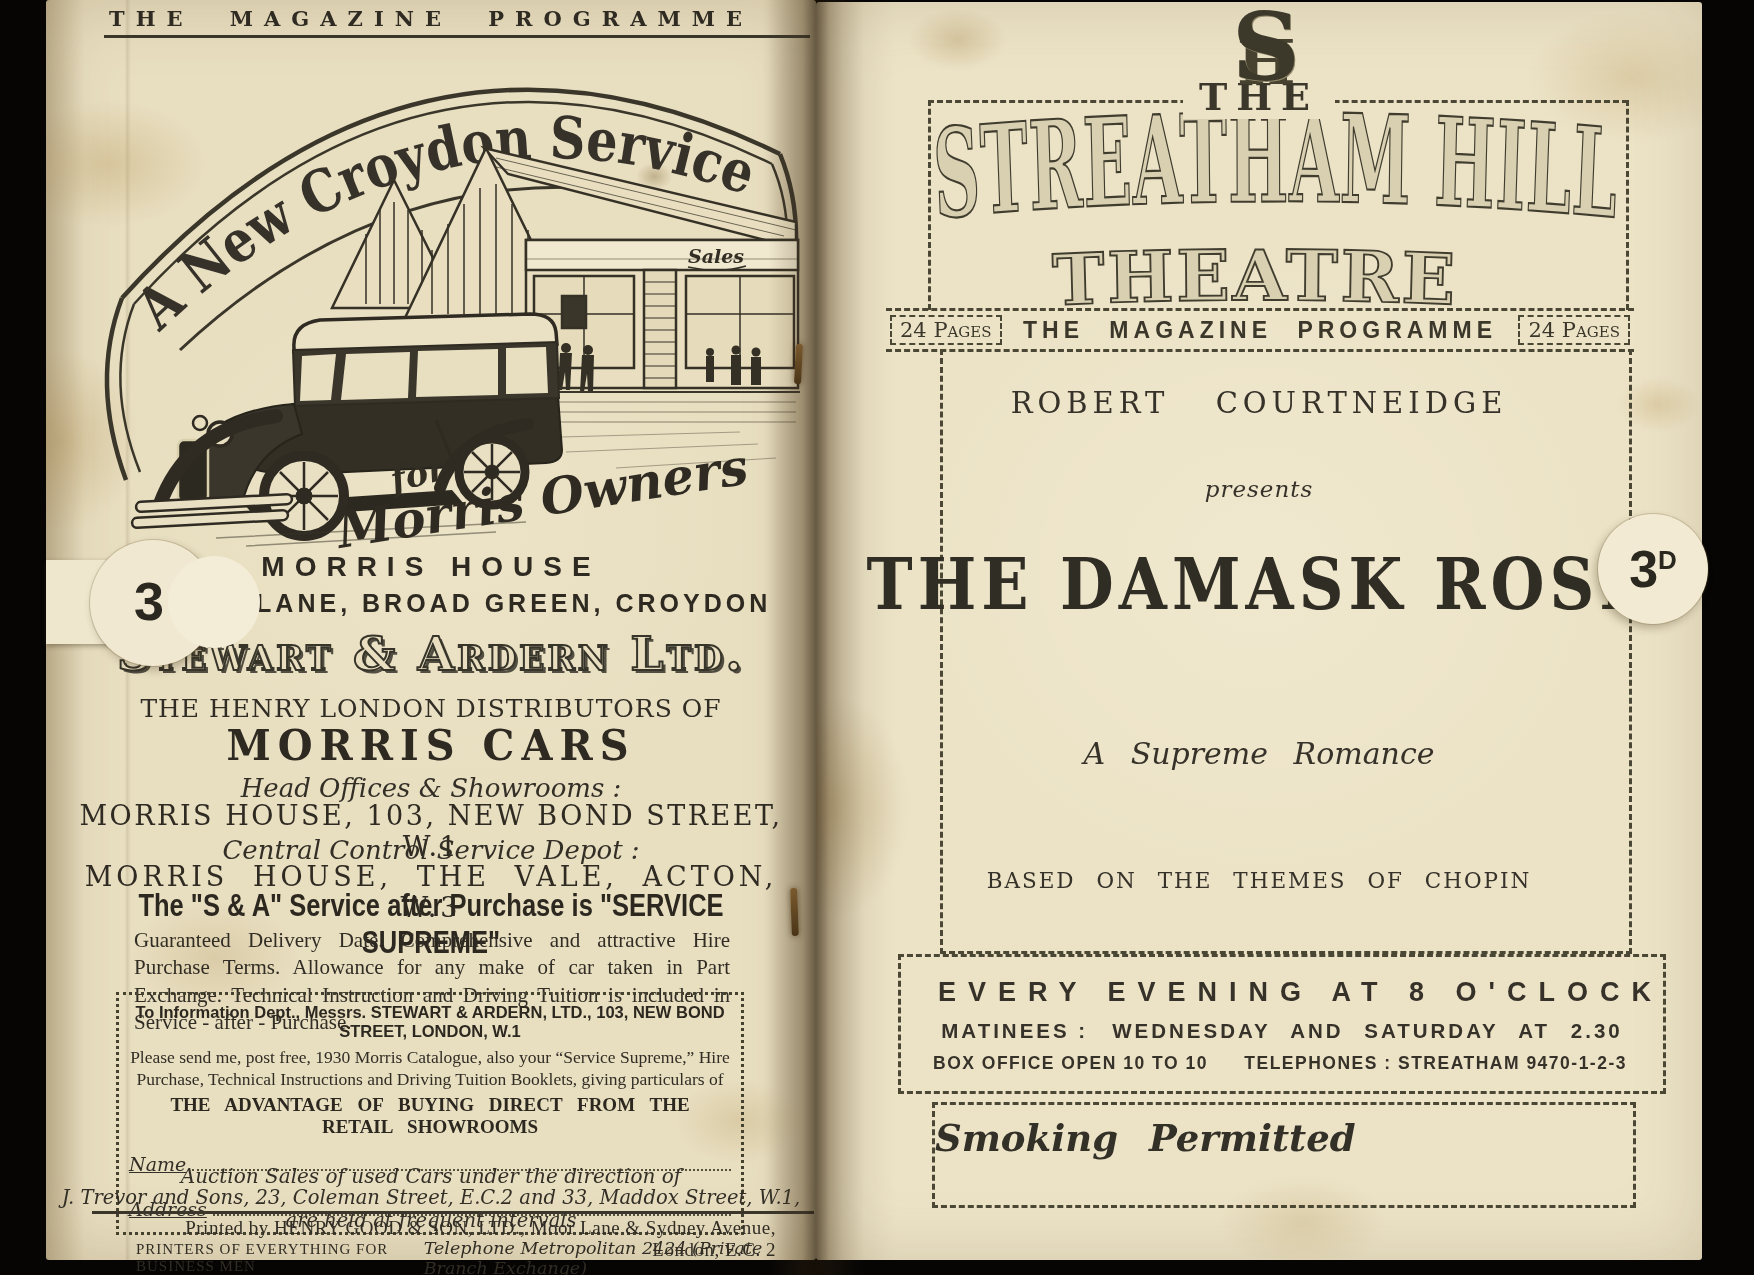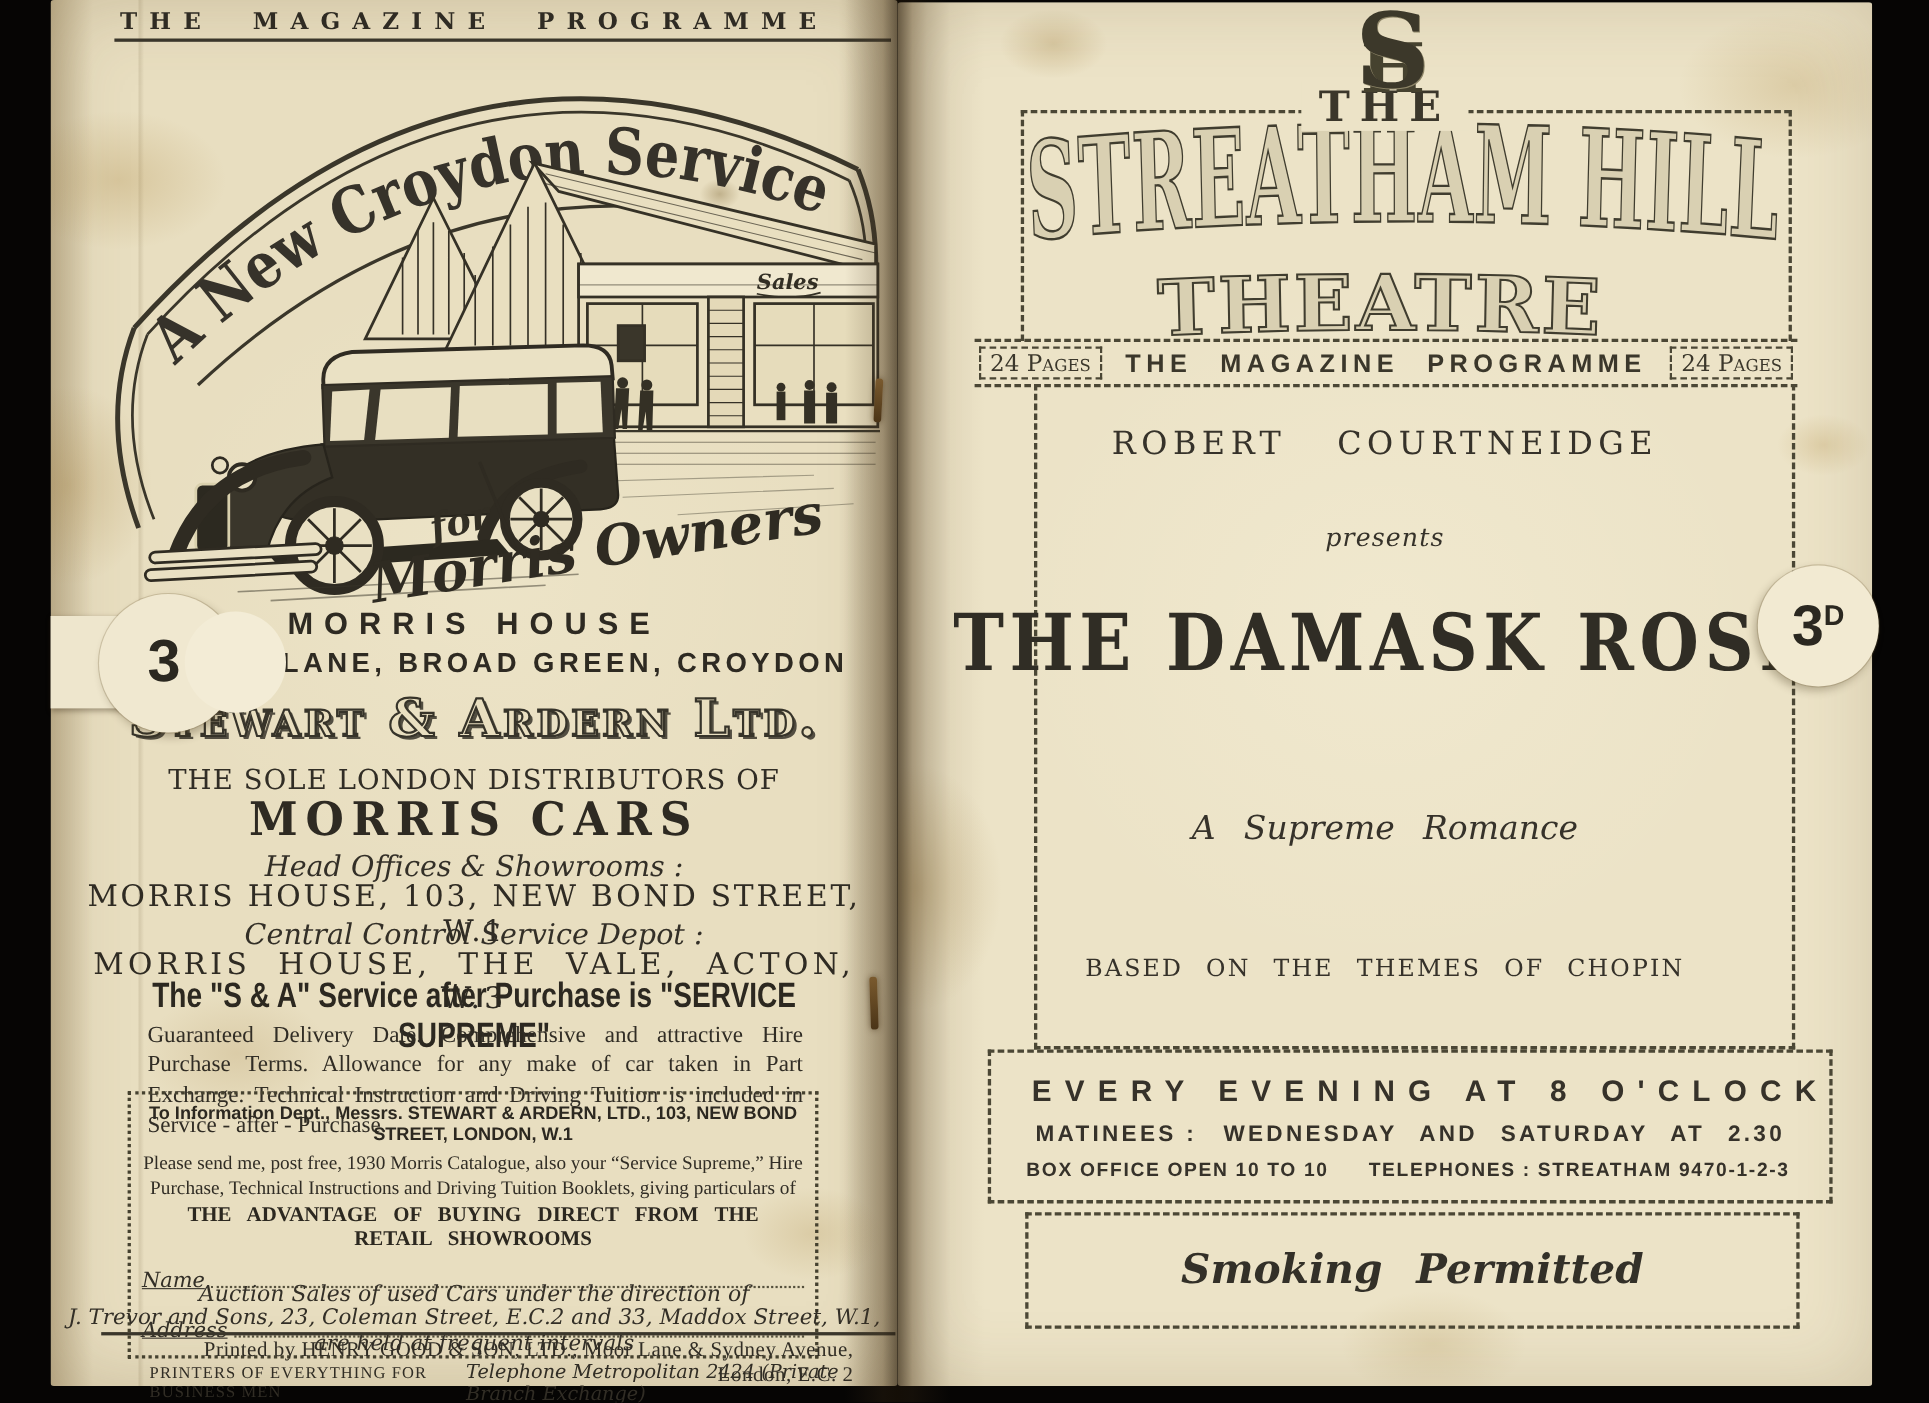--- a/index.html
+++ b/index.html
@@ -114,21 +114,21 @@
   .rp-times-box{top:952px;left:82px;width:768px;height:140px;border:3px dashed #4b4735;box-sizing:border-box;}
   .rp-evening{margin-top:20px;text-align:right;font:bold 27px "Liberation Sans",sans-serif;
     letter-spacing:12px;color:#36322a;}
   .rp-matinees{margin-top:11px;text-align:center;font:bold 20.5px "Liberation Sans",sans-serif;
     letter-spacing:3px;color:#36322a;}
   .rp-matinees .val{margin-left:24px;word-spacing:12px;}
   .rp-boxoffice-row{margin-top:10px;display:flex;justify-content:space-between;padding:0 36px 0 32px;}
   .rp-boxoffice{font:bold 17.5px "Liberation Sans",sans-serif;letter-spacing:1.5px;color:#36322a;}
   .rp-telephones{font:bold 17.5px "Liberation Sans",sans-serif;letter-spacing:1.5px;color:#36322a;}
   .rp-smoking-box{top:1100px;left:116px;width:704px;height:106px;border:3px dashed #4b4735;box-sizing:border-box;}
-  .rp-smoking{margin-top:26px;text-align:center;font:bold italic 37px "DejaVu Serif",serif;
+  .rp-smoking{margin-top:11px;font:bold italic 37px "DejaVu Serif",serif;
     word-spacing:18px;color:#333028;}
   .tab-circle-right{left:782px;top:512px;width:110px;height:110px;border-radius:50%;background:#f2ead2;
     box-shadow:0 0 0 1px rgba(120,100,60,.25), -3px 4px 8px rgba(60,45,20,.30);z-index:5;
     display:flex;align-items:center;justify-content:center;}
   .rp-price{font:bold 52px "Liberation Sans",sans-serif;color:#2b2820;line-height:1;}
   .rp-price-d{font:bold 26px "Liberation Sans",sans-serif;color:#2b2820;vertical-align:18px;}
 </style>
 </head>
 <body>
 
@@ -226,21 +226,21 @@
       <path d="M 372,446 L 340,368" stroke="#2f2b22" stroke-width="3" fill="none"></path>
       <g>
         <text x="298" y="440" font-size="34" font-family="DejaVu Serif, serif" font-style="italic" font-weight="bold" fill="#322e24" transform="rotate(-14 298 440)">for</text>
         <text x="244" y="496" font-size="50" font-family="DejaVu Serif, serif" font-style="italic" font-weight="bold" fill="#2f2b22" transform="rotate(-9 244 496)">Morris Owners</text>
       </g>
     </svg>
 
     <div class="abs ctr lp-morris-house">MORRIS HOUSE</div>
     <div class="abs ctr lp-house-addr">BENSHAM LANE, BROAD GREEN, CROYDON</div>
     <div class="abs ctr lp-company">Stewart &amp; Ardern Ltd.</div>
-    <div class="abs ctr lp-distributors">THE SOLE LONDON DISTRIBUTORS OF</div>
+    <div class="abs ctr lp-distributors">THE HENRY LONDON DISTRIBUTORS OF</div>
     <div class="abs ctr lp-cars">MORRIS CARS</div>
     <div class="abs ctr lp-offices-label">Head Offices &amp; Showrooms :</div>
     <div class="abs ctr lp-offices-value">MORRIS HOUSE, 103, NEW BOND STREET, W.1</div>
     <div class="abs ctr lp-depot-label">Central Control Service Depot :</div>
     <div class="abs ctr lp-depot-value">MORRIS HOUSE, THE VALE, ACTON, W.3</div>
     <div class="abs ctr lp-service-headline">The "S &amp; A" Service after Purchase is "SERVICE SUPREME"</div>
     <div class="abs lp-service-body">Guaranteed Delivery Date.  Comprehensive and attractive Hire Purchase Terms.  Allowance for any make of car taken in Part Exchange.  Technical Instruction and Driving Tuition is included in Service - after - Purchase.</div>
 
     <div class="abs lp-coupon">
       <div class="lp-coupon-attn">To Information Dept., Messrs. STEWART &amp; ARDERN, LTD., 103, NEW BOND STREET, LONDON, W.1</div>

